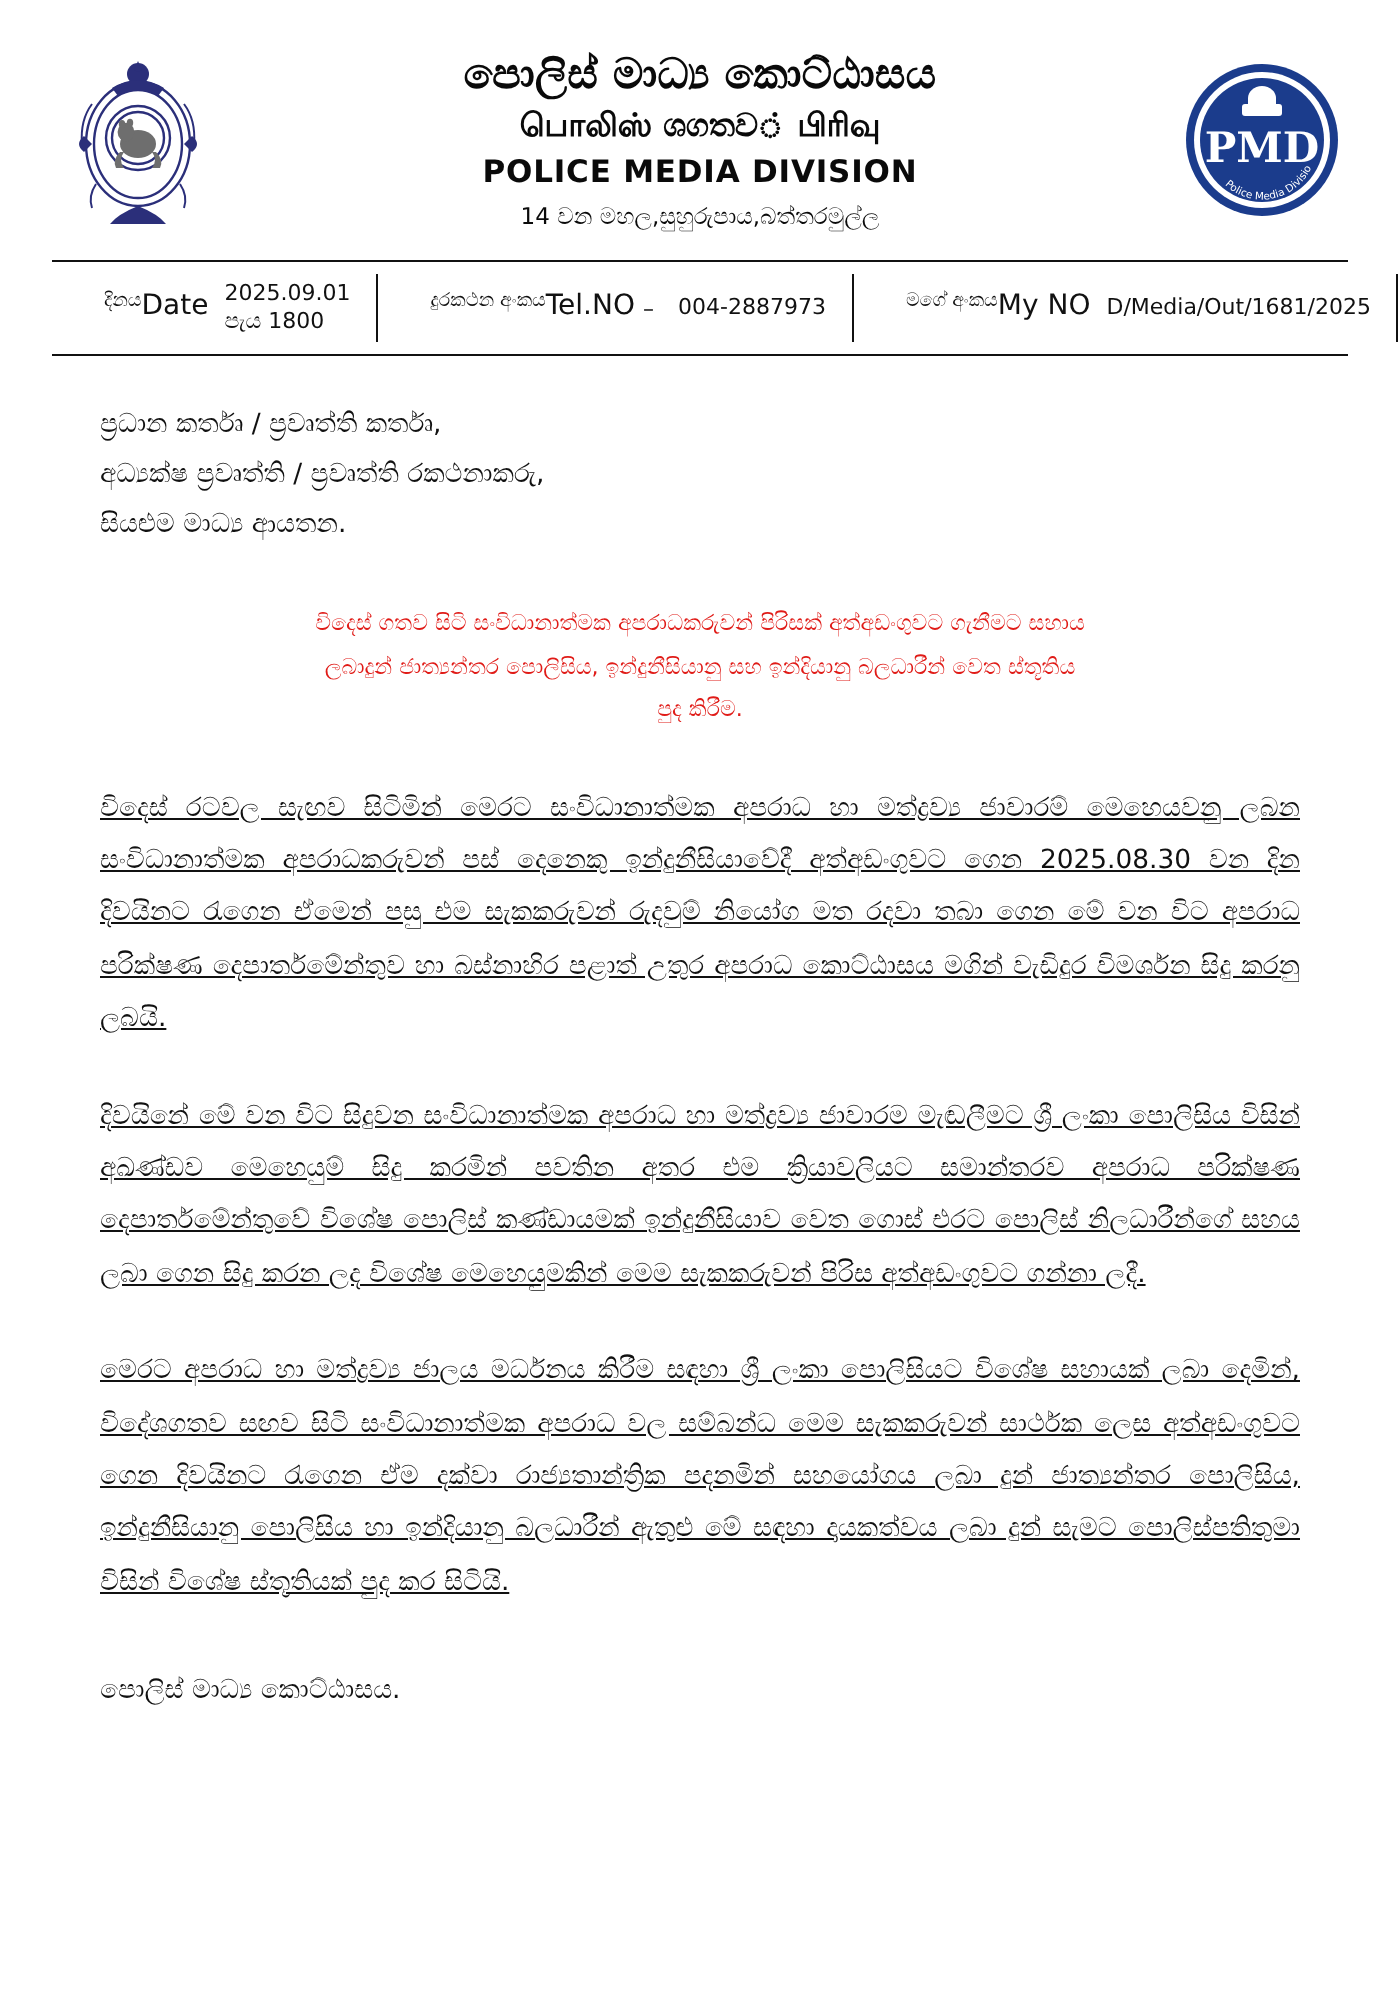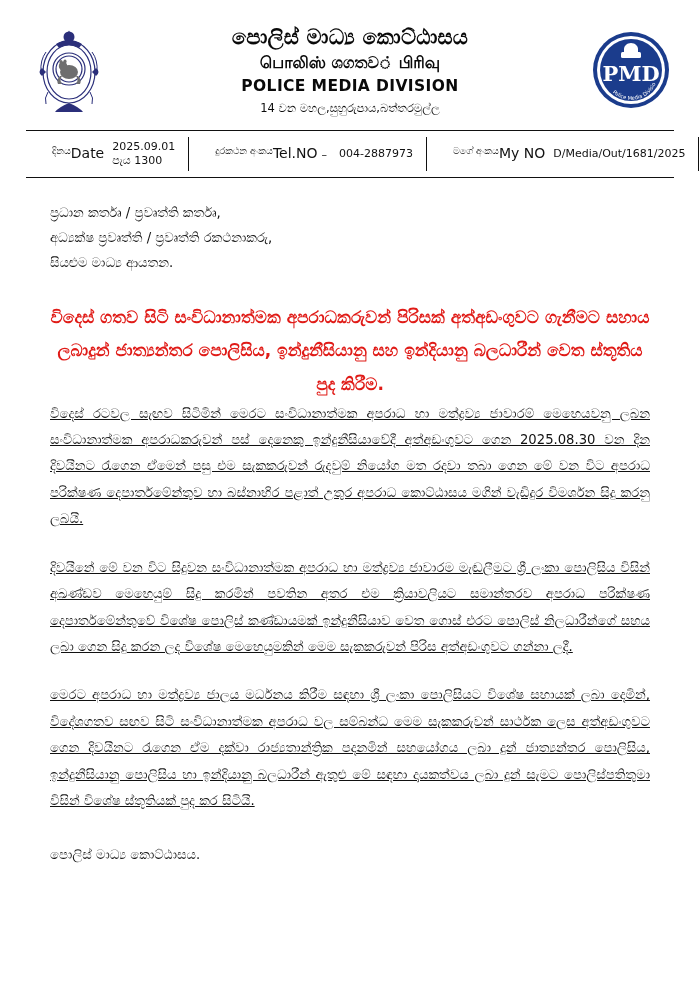--- a/index.html
+++ b/index.html
@@ -132,24 +132,25 @@
     text-align: justify;
     color: #111;
   }
   .addressee {
     line-height: 1.9;
     font-size: 13.2px;
     margin-bottom: 26px;
   }
   .subject {
     color: #e01b17;
-    font-weight: bold;
+    font-weight: normal;
     text-align: center;
-    font-size: 17px;
+    font-size: 11px;
     line-height: 1.95;
+    margin-bottom: 26px;
   }
   p.para {
     margin: 0 0 22px 0;
     text-align: justify;
     line-height: 2.0;
     text-decoration: underline;
   }
   .signoff {
     margin-top: 28px;
     font-size: 13.2px;
@@ -224,21 +225,21 @@
 
   <div class="meta">
 
     <div class="meta-cell sep">
       <div class="lbl">
         <span class="si">දිනය</span>
         <span class="en">Date</span>
       </div>
       <div class="val">
         <span>2025.09.01</span>
-        <span>පැය 1300</span>
+        <span>පැය 1800</span>
       </div>
     </div>
 
     <div class="meta-cell sep">
       <div class="lbl">
         <span class="si">දුරකථන අංකය</span>
         <span class="en">Tel.NO</span>
       </div>
       <div class="dash">–</div>
       <div class="val">

